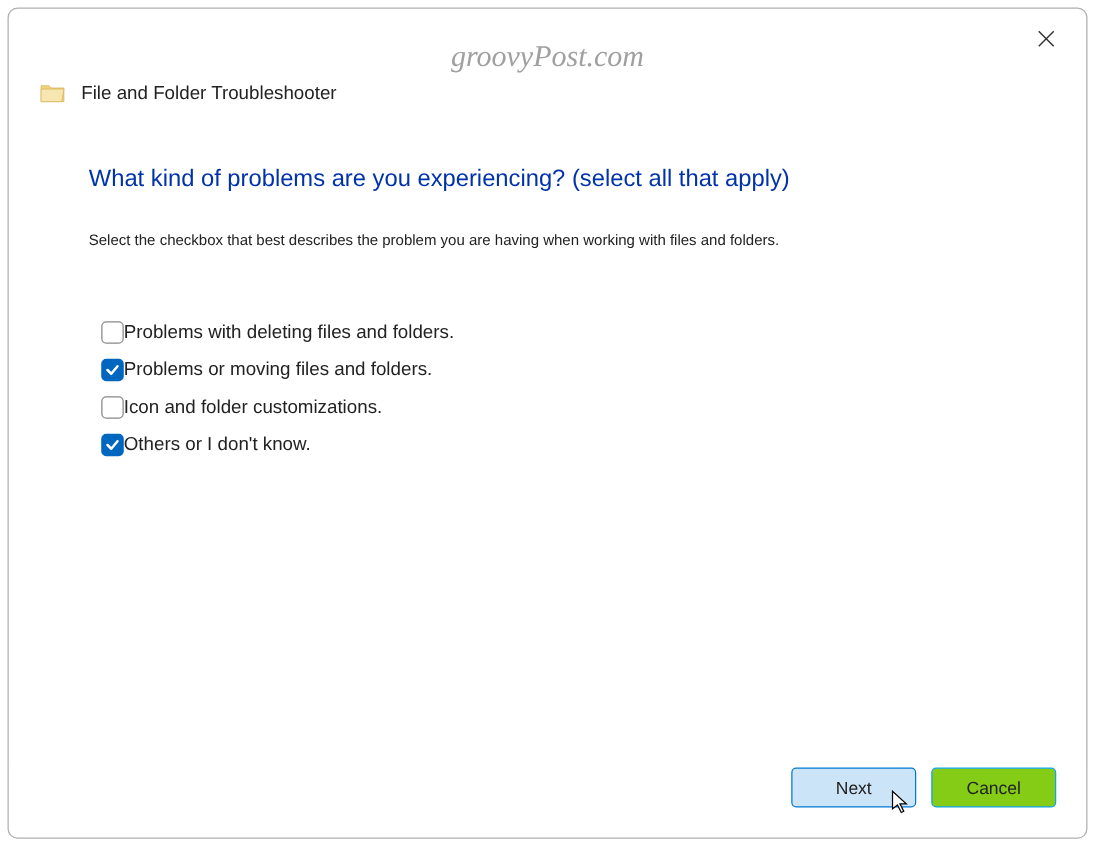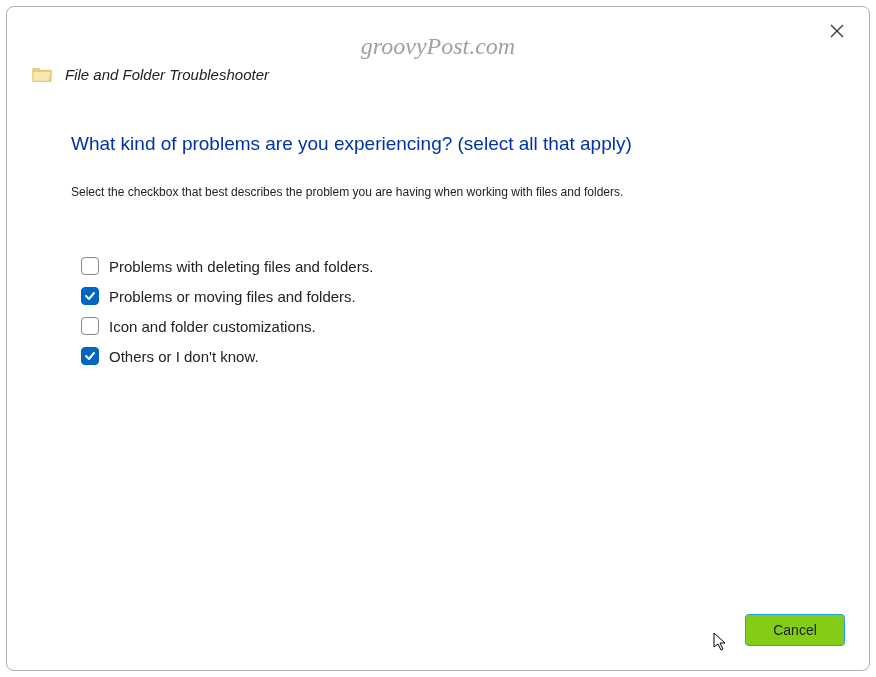--- a/index.html
+++ b/index.html
@@ -45,21 +45,20 @@
     .header-row {
       display: flex;
       align-items: center;
       gap: 12px;
       padding: 56px 0 0 24px;
     }
     .folder-icon { width: 22px; height: 22px; flex-shrink: 0; }
     .header-title {
       font-size: 15px;
       color: #222;
-      font-style: italic;
     }
     .content {
       padding: 48px 64px 0 64px;
       flex: 1;
     }
     .main-heading {
       color: #0033aa;
       font-size: 19px;
       font-weight: 400;
       margin-bottom: 28px;
@@ -70,22 +69,20 @@
       line-height: 1.5;
       margin-bottom: 56px;
     }
     .checklist {
       display: flex;
       flex-direction: column;
       gap: 12px;
     }
     .check-item {
       display: flex;
-      align-items: center;
-      gap: 10px;
       cursor: pointer;
       padding-left: 10px;
     }
     .checkbox {
       width: 18px;
       height: 18px;
       border: 1.5px solid #888;
       border-radius: 4px;
       background: #fff;
       flex-shrink: 0;
@@ -189,20 +186,21 @@
             <svg viewBox="0 0 12 12">
               <path d="M2 6 L5 9 L10 3" stroke="#fff" stroke-width="2" fill="none" stroke-linecap="round" stroke-linejoin="round"></path>
             </svg>
           </span>
         <span class="check-label">Others or I don't know.</span>
       </label>
     </div>
   </div>
 
   <div class="button-row">
+    <button class="btn btn-primary">Next</button>
     <button class="btn btn-secondary">Cancel</button>
   </div>
 
   <svg class="cursor-arrow" viewBox="0 0 16 20">
     <path d="M1 1 L1 15 L5 12 L8 18 L10 17 L7 11 L12 11 Z" fill="#fff" stroke="#000" stroke-width="1"></path>
   </svg>
 
 </div>
 
 </body></html>

